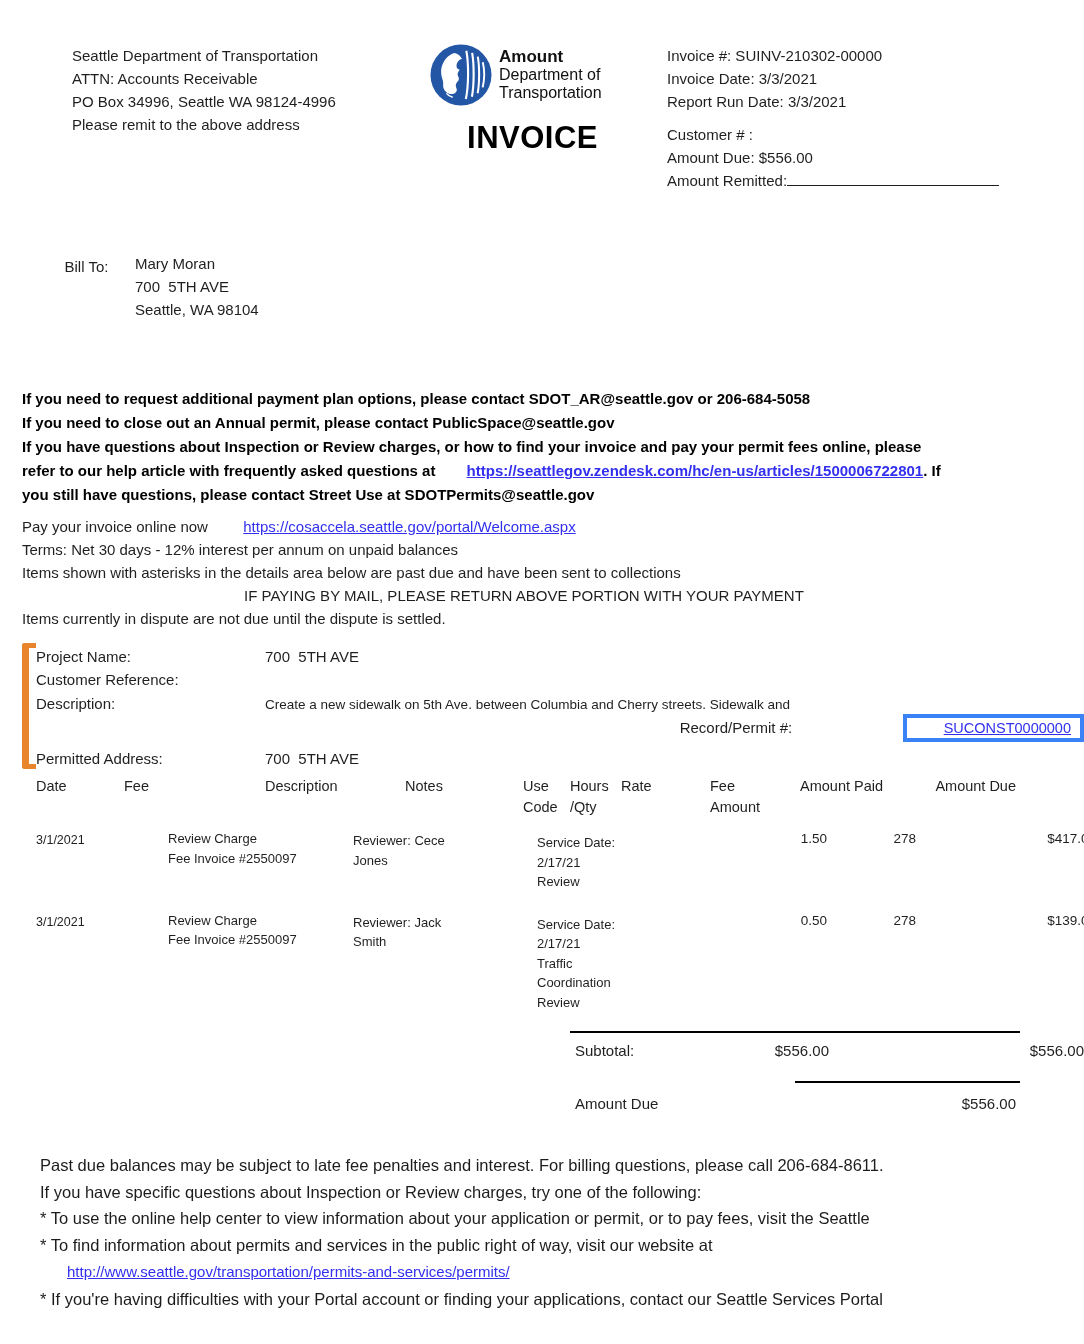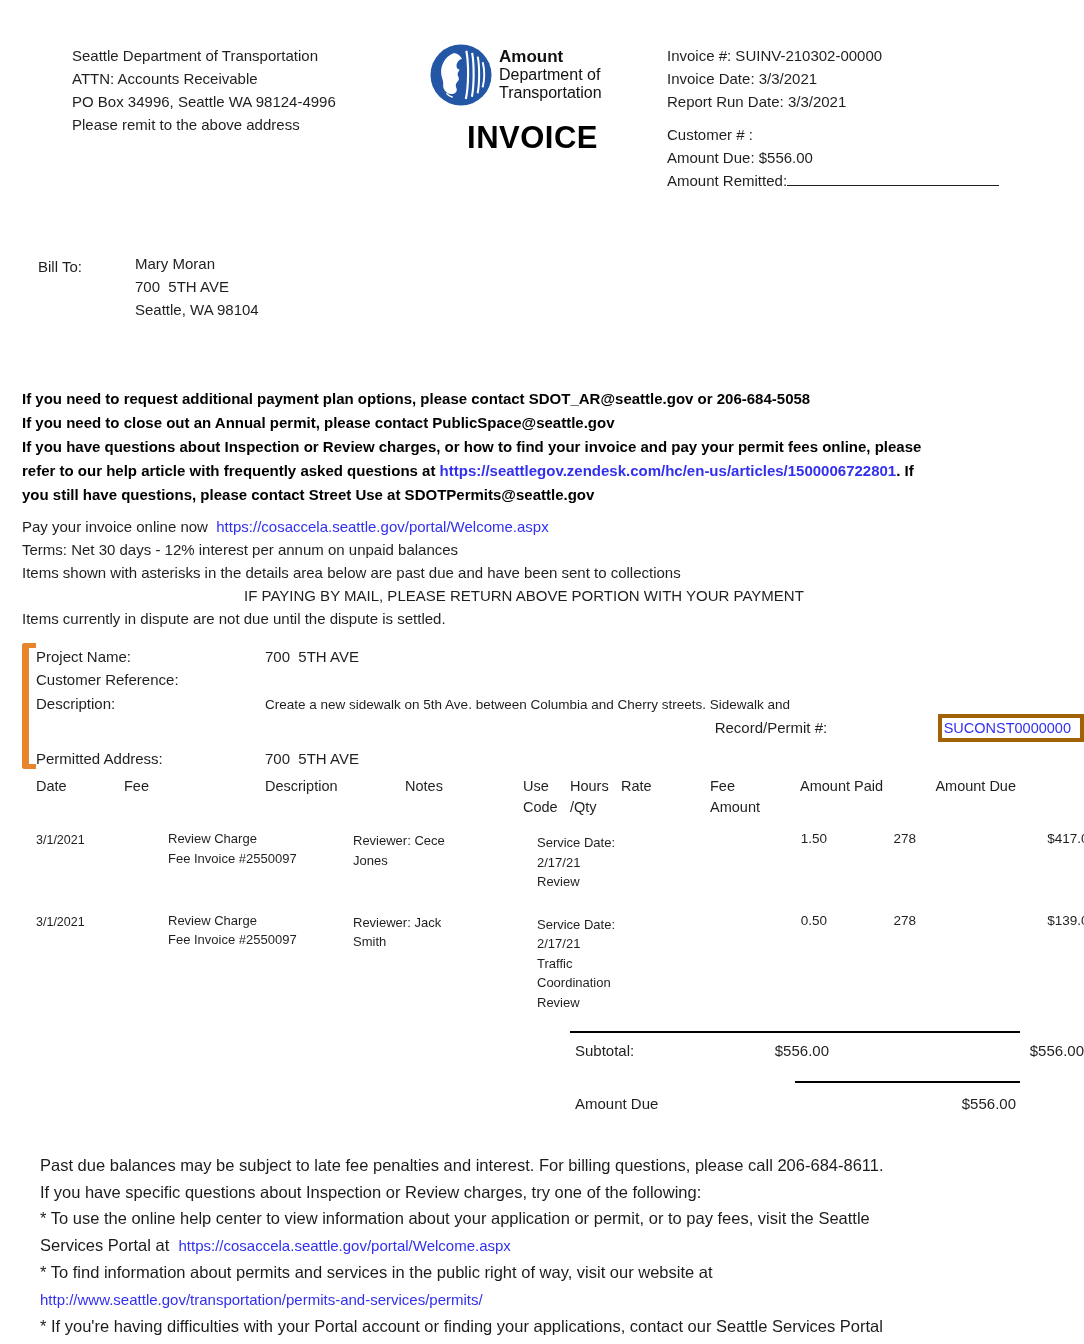--- a/index.html
+++ b/index.html
@@ -19,45 +19,45 @@
   .logo-icon { width:62px; height:62px; flex:0 0 auto; }
   .logo-text { margin-left:7px; padding-top:4px; line-height:18px; font-size:16px; color:#111; }
   .logo-text .l1 { font-weight:bold; font-size:17px; }
   .doc-title { margin-top:14px; text-align:center; font-size:31px; font-weight:800; letter-spacing:0.5px; color:#000; }
   .meta { margin-left:auto; margin-right:77px; width:340px; font-size:15px; line-height:23px; }
   .meta .group2 { margin-top:10px; }
   .remit-blank { display:inline-block; width:212px; border-bottom:1.5px solid #1f1f1f; height:15px; vertical-align:baseline; }
 
   
   .billto { display:flex; margin-top:60px; }
-  .billto-label { margin-left:38px; width:97px; font-size:15px; padding-top:6px; }
+  .billto-label { margin-left:38px; width:97px; font-size:15px; padding-top:6px;text-align:center; }
   .billto-value { font-size:15px; line-height:23px; }
 
   
   .notice { margin-top:66px; margin-left:22px; width:1040px; font-size:15px; font-weight:bold; line-height:24px; color:#000; }
-  a, .link { color:#3230ee; cursor:pointer; }
+  a, .link { color:#3230ee; text-decoration:underline; cursor:pointer;margin-left:27px; }
   .notice .link { font-weight:bold; }
 
   
   .info { margin-top:8px; margin-left:22px; font-size:15px; line-height:23px; }
   .info .mail-notice { padding-left:222px; }
 
   
   .project { position:relative; margin-top:11px; padding-left:36px; }
   .bracket {
     position:absolute; left:22px; top:2px; bottom:-2px; width:14px;
     border-left:7px solid #e8842b; border-top:5px solid #e8842b; border-bottom:5px solid #e8842b;
     border-radius:3px 0 0 3px;
   }
   .proj-row { display:flex; min-height:23.5px; align-items:flex-end; }
   .proj-label { width:229px; font-size:15px; }
   .proj-value { font-size:15px; }
   .proj-value.small { font-size:13.5px; }
   .permit-box {
-    display:inline-block; border:4px solid #a16207; padding:1px 9px 2px 2px; margin-left:-6px;
+    display:inline-block; border:4px solid #3b82f6; padding:1px 9px 2px 10px; margin-left:-6px;
   }
   .permit-box .link { font-size:14.5px; }
 
   
   .ftable { margin-top:9px; margin-left:36px; width:984px; font-size:13px; }
   .frow {
     display:grid;
     grid-template-columns:88px 141px 140px 118px 47px 42px 50px 128px 118px 112px;
   }
   .fhead { font-size:14.5px; line-height:21px; color:#1f1f1f; }
@@ -269,18 +269,17 @@
 <div class="rule2"></div>
 <div class="totrow due-row">
   <div class="due-label" data-bind="table.amount_due_row.label">Amount Due</div>
   <div class="due-val" data-bind="table.amount_due_row.value">$556.00</div>
 </div>
 
 <div class="footer">
   <div data-bind="footer.line1">Past due balances may be subject to late fee penalties and interest. For billing questions, please call 206-684-8611.</div>
   <div data-bind="footer.line2">If you have specific questions about Inspection or Review charges, try one of the following:</div>
   <div data-bind="footer.line3">* To use the online help center to view information about your application or permit, or to pay fees, visit the Seattle</div>
-  <div><span data-bind="footer.line4_prefix">Services Portal at  </span><span class="link" data-bind="footer.line4_link">https://cosaccela.seattle.gov/portal/Welcome.aspx</span></div>
   <div data-bind="footer.line5">* To find information about permits and services in the public right of way, visit our website at</div>
   <div><span class="link" data-bind="footer.line6_link">http://www.seattle.gov/transportation/permits-and-services/permits/</span></div>
   <div data-bind="footer.line7">* If you're having difficulties with your Portal account or finding your applications, contact our Seattle Services Portal</div>
 
 </div>
 
 </body></html>

